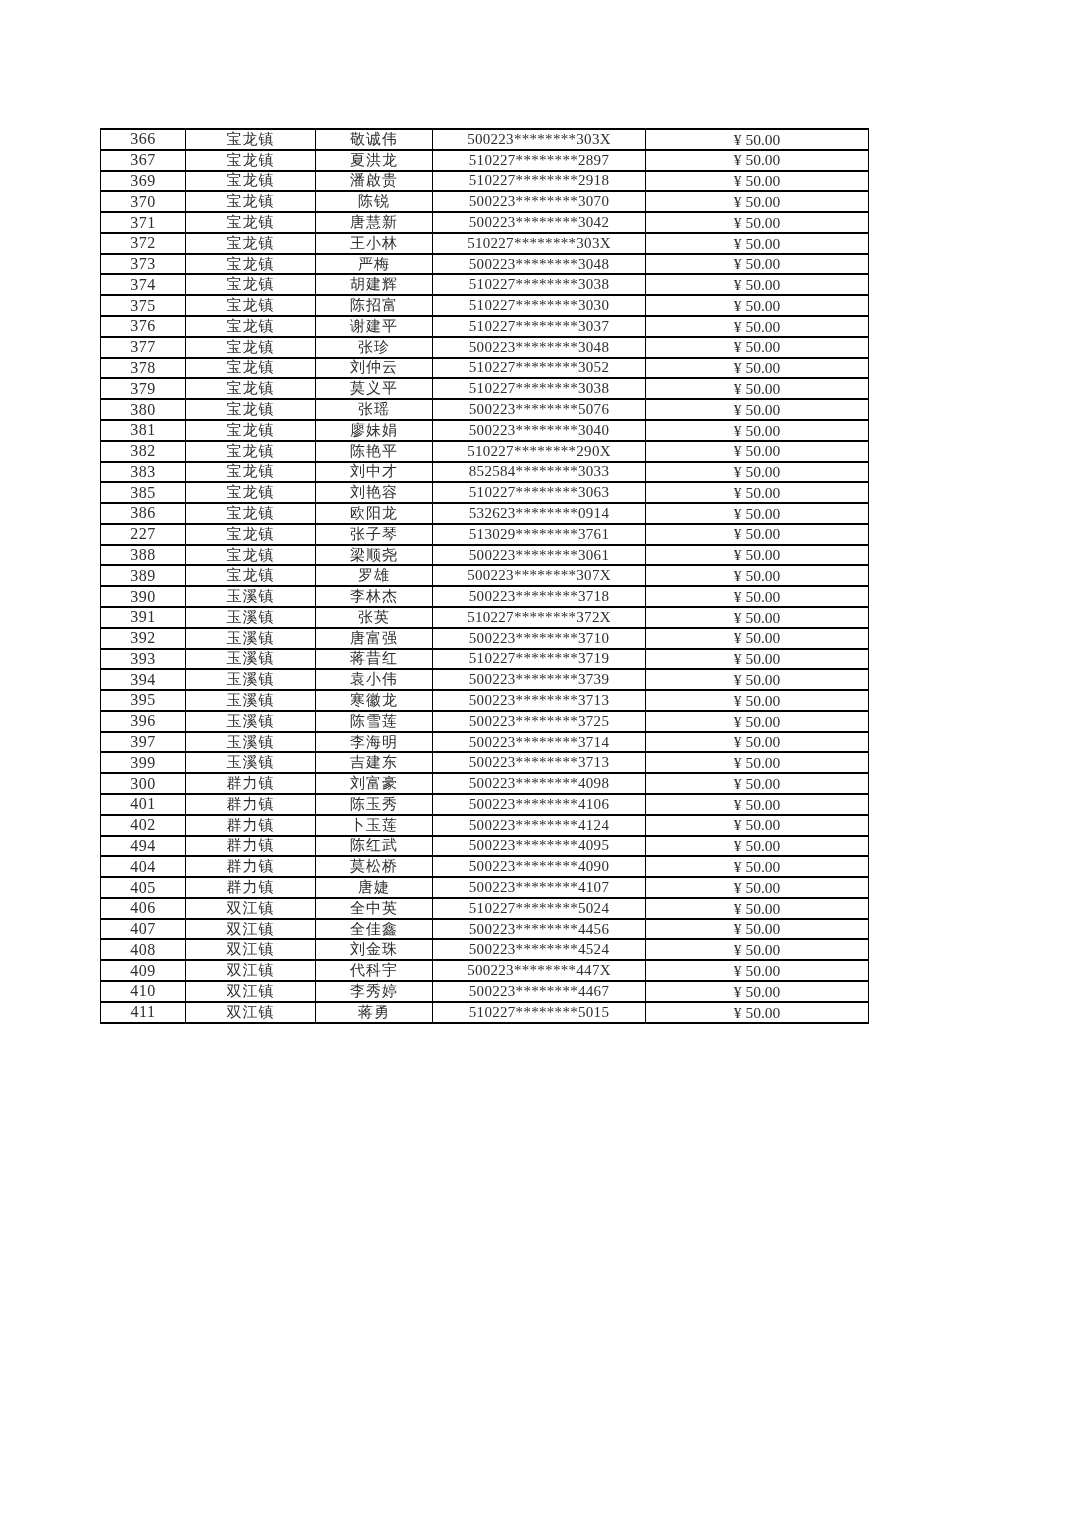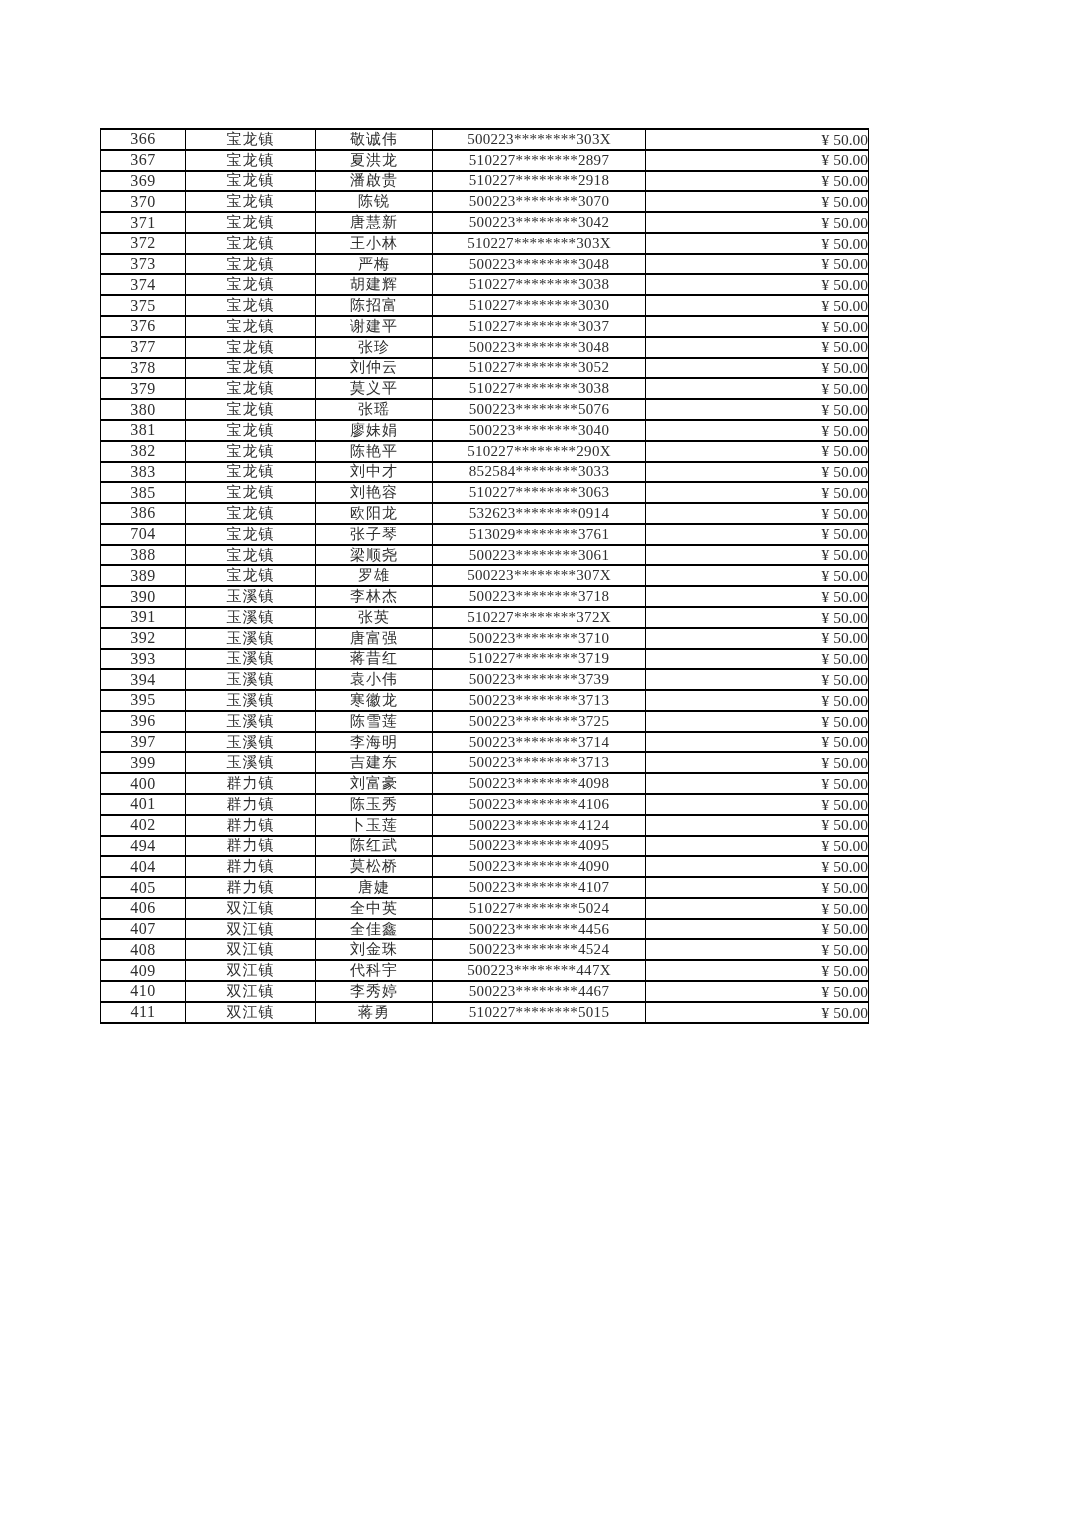--- a/index.html
+++ b/index.html
@@ -47,21 +47,20 @@
   table.roster td.col-town,
   table.roster td.col-name {
     letter-spacing: 1px;
   }
   table.roster td.col-id {
     font-size: 15px;
     letter-spacing: 0.3px;
   }
   table.roster td.col-amount {
     font-size: 15.5px;
-    text-align: right;
   }
 </style>
 </head>
 <body>
 
 <div class="sheet">
   <table class="roster">
     <colgroup>
       <col style="width:85px">
       <col style="width:130px">
@@ -197,21 +196,21 @@
           <td class="col-amount">¥ 50.00</td>
         </tr>
         <tr>
           <td class="col-serial">386</td>
           <td class="col-town">宝龙镇</td>
           <td class="col-name">欧阳龙</td>
           <td class="col-id">532623********0914</td>
           <td class="col-amount">¥ 50.00</td>
         </tr>
         <tr>
-          <td class="col-serial">704</td>
+          <td class="col-serial">227</td>
           <td class="col-town">宝龙镇</td>
           <td class="col-name">张子琴</td>
           <td class="col-id">513029********3761</td>
           <td class="col-amount">¥ 50.00</td>
         </tr>
         <tr>
           <td class="col-serial">388</td>
           <td class="col-town">宝龙镇</td>
           <td class="col-name">梁顺尧</td>
           <td class="col-id">500223********3061</td>
@@ -281,21 +280,21 @@
           <td class="col-amount">¥ 50.00</td>
         </tr>
         <tr>
           <td class="col-serial">399</td>
           <td class="col-town">玉溪镇</td>
           <td class="col-name">吉建东</td>
           <td class="col-id">500223********3713</td>
           <td class="col-amount">¥ 50.00</td>
         </tr>
         <tr>
-          <td class="col-serial">400</td>
+          <td class="col-serial">300</td>
           <td class="col-town">群力镇</td>
           <td class="col-name">刘富豪</td>
           <td class="col-id">500223********4098</td>
           <td class="col-amount">¥ 50.00</td>
         </tr>
         <tr>
           <td class="col-serial">401</td>
           <td class="col-town">群力镇</td>
           <td class="col-name">陈玉秀</td>
           <td class="col-id">500223********4106</td>

